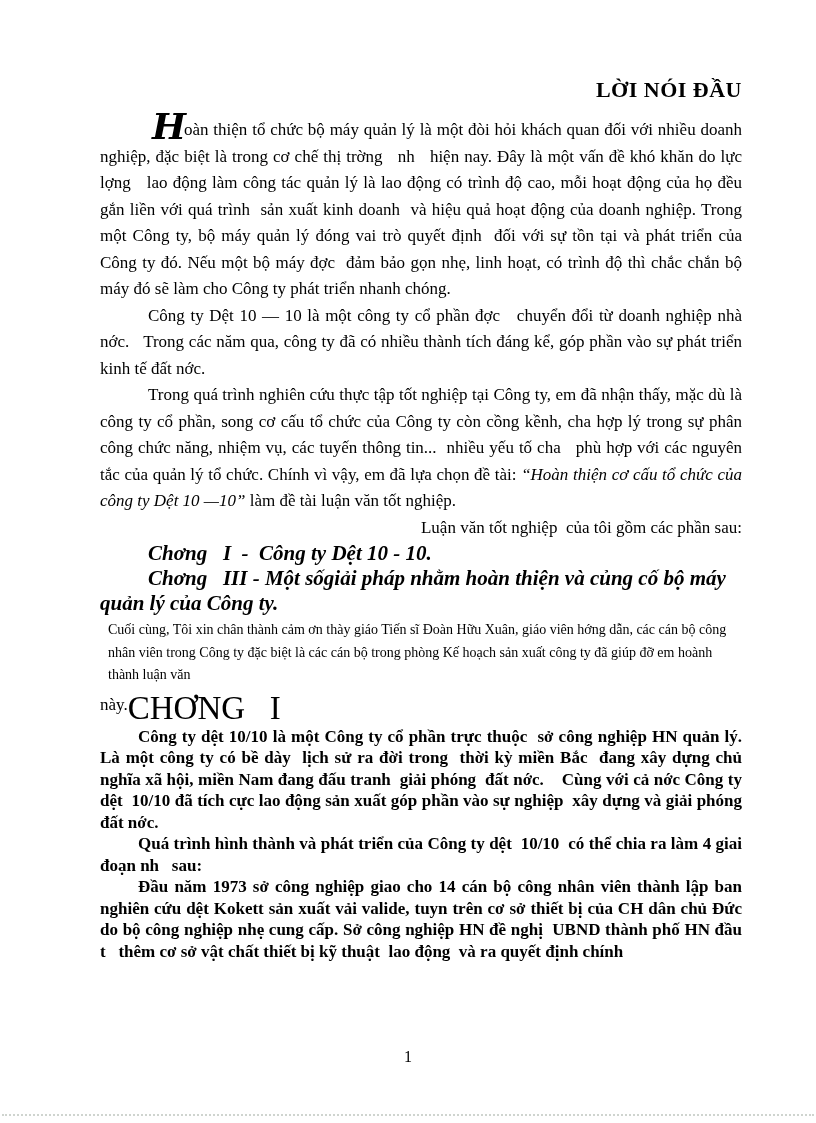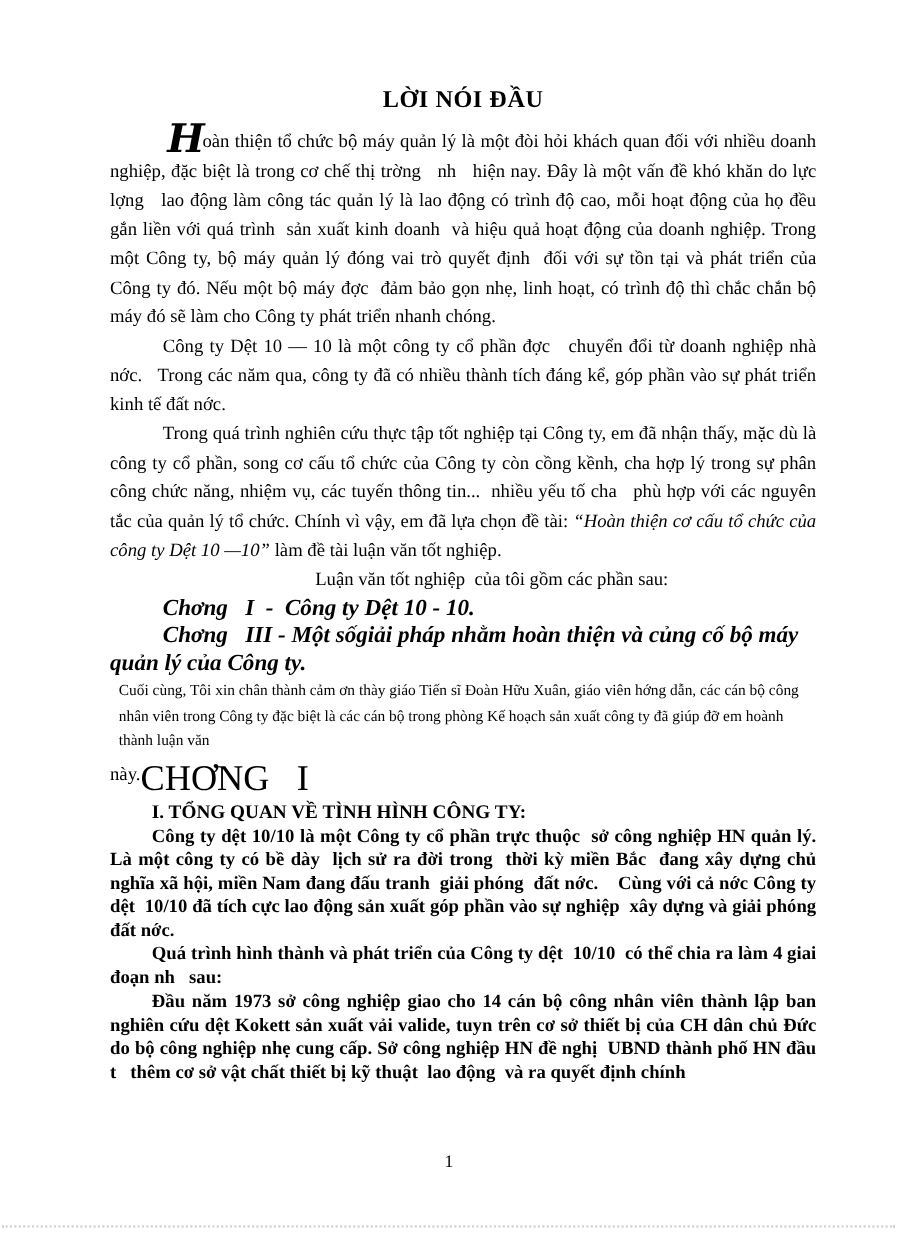--- a/index.html
+++ b/index.html
@@ -12,21 +12,21 @@
     height: 1123px;
     position: relative;
     overflow: hidden;
     font-family: "Liberation Serif", "DejaVu Serif", serif;
     color: #000;
   }
   .page {
     padding: 76px 74px 0 100px;
   }
   .doc-title {
-    text-align: center;
+    text-align: right;
     font-weight: bold;
     font-size: 22px;
     line-height: 28px;
     letter-spacing: 0.5px;
   }
   p { margin: 0; }
   .para {
     font-size: 17px;
     line-height: 26.5px;
     text-align: justify;
@@ -40,21 +40,21 @@
     font-weight: bold;
     font-size: 36px;
     line-height: 26px;
     vertical-align: -4px;
     letter-spacing: -2px;
     padding-left: 52px;
   }
   .quote-italic { font-style: italic; }
   .outline-intro {
     text-indent: 52px;
-    text-align: center;
+    text-align: right;
   }
   .chapter-item {
     font-size: 21px;
     line-height: 25px;
     font-weight: bold;
     font-style: italic;
     text-indent: 48px;
     white-space: pre-wrap;
   }
   .thanks {
@@ -134,21 +134,20 @@
 
   <div class="chapter-item">Chơng   I  -  Công ty Dệt 10 - 10.</div>
   <div class="chapter-item">Chơng   III - Một sốgiải pháp nhằm hoàn thiện và củng cố bộ máy quản lý của Công ty.</div>
 
   <p class="thanks">Cuối cùng, Tôi xin chân thành cảm ơn thày giáo Tiến sĩ Đoàn Hữu Xuân, giáo viên hớng   dẫn, các cán bộ công nhân viên trong Công ty đặc biệt là các cán bộ trong phòng Kế hoạch sản xuất công ty đã giúp đỡ em hoành thành luận văn</p>
 
   <div class="big-heading">
     <div class="heading-line1"><span class="nay">này.</span><span>CHƠNG   I</span></div>
   </div>
 
-  <div class="sect-title">I. TỔNG QUAN VỀ TÌNH HÌNH CÔNG TY:</div>
 
   <p class="sect indent2">Công ty dệt 10/10 là một Công ty cổ phần trực thuộc  sở công nghiệp HN quản lý. Là một công ty có bề dày  lịch sử ra đời trong  thời kỳ miền Bắc  đang xây dựng chủ nghĩa xã hội, miền Nam đang đấu tranh  giải phóng  đất nớc.    Cùng với cả nớc Công ty dệt  10/10 đã tích cực lao động sản xuất góp phần vào sự nghiệp  xây dựng và giải phóng đất nớc.</p>
 
   <p class="sect indent2">Quá trình hình thành và phát triển của Công ty dệt  10/10  có thể chia ra làm 4 giai đoạn nh   sau:</p>
 
 
   <p class="sect indent2">Đầu năm 1973 sở công nghiệp giao cho 14 cán bộ công nhân viên thành lập ban nghiên cứu dệt Kokett sản xuất vải valide, tuyn trên cơ sở thiết bị của CH dân chủ Đức do bộ công nghiệp nhẹ cung cấp. Sở công nghiệp HN đề nghị  UBND thành phố HN đầu t   thêm cơ sở vật chất thiết bị kỹ thuật  lao động  và ra quyết định chính</p>
 
 </div>
 

